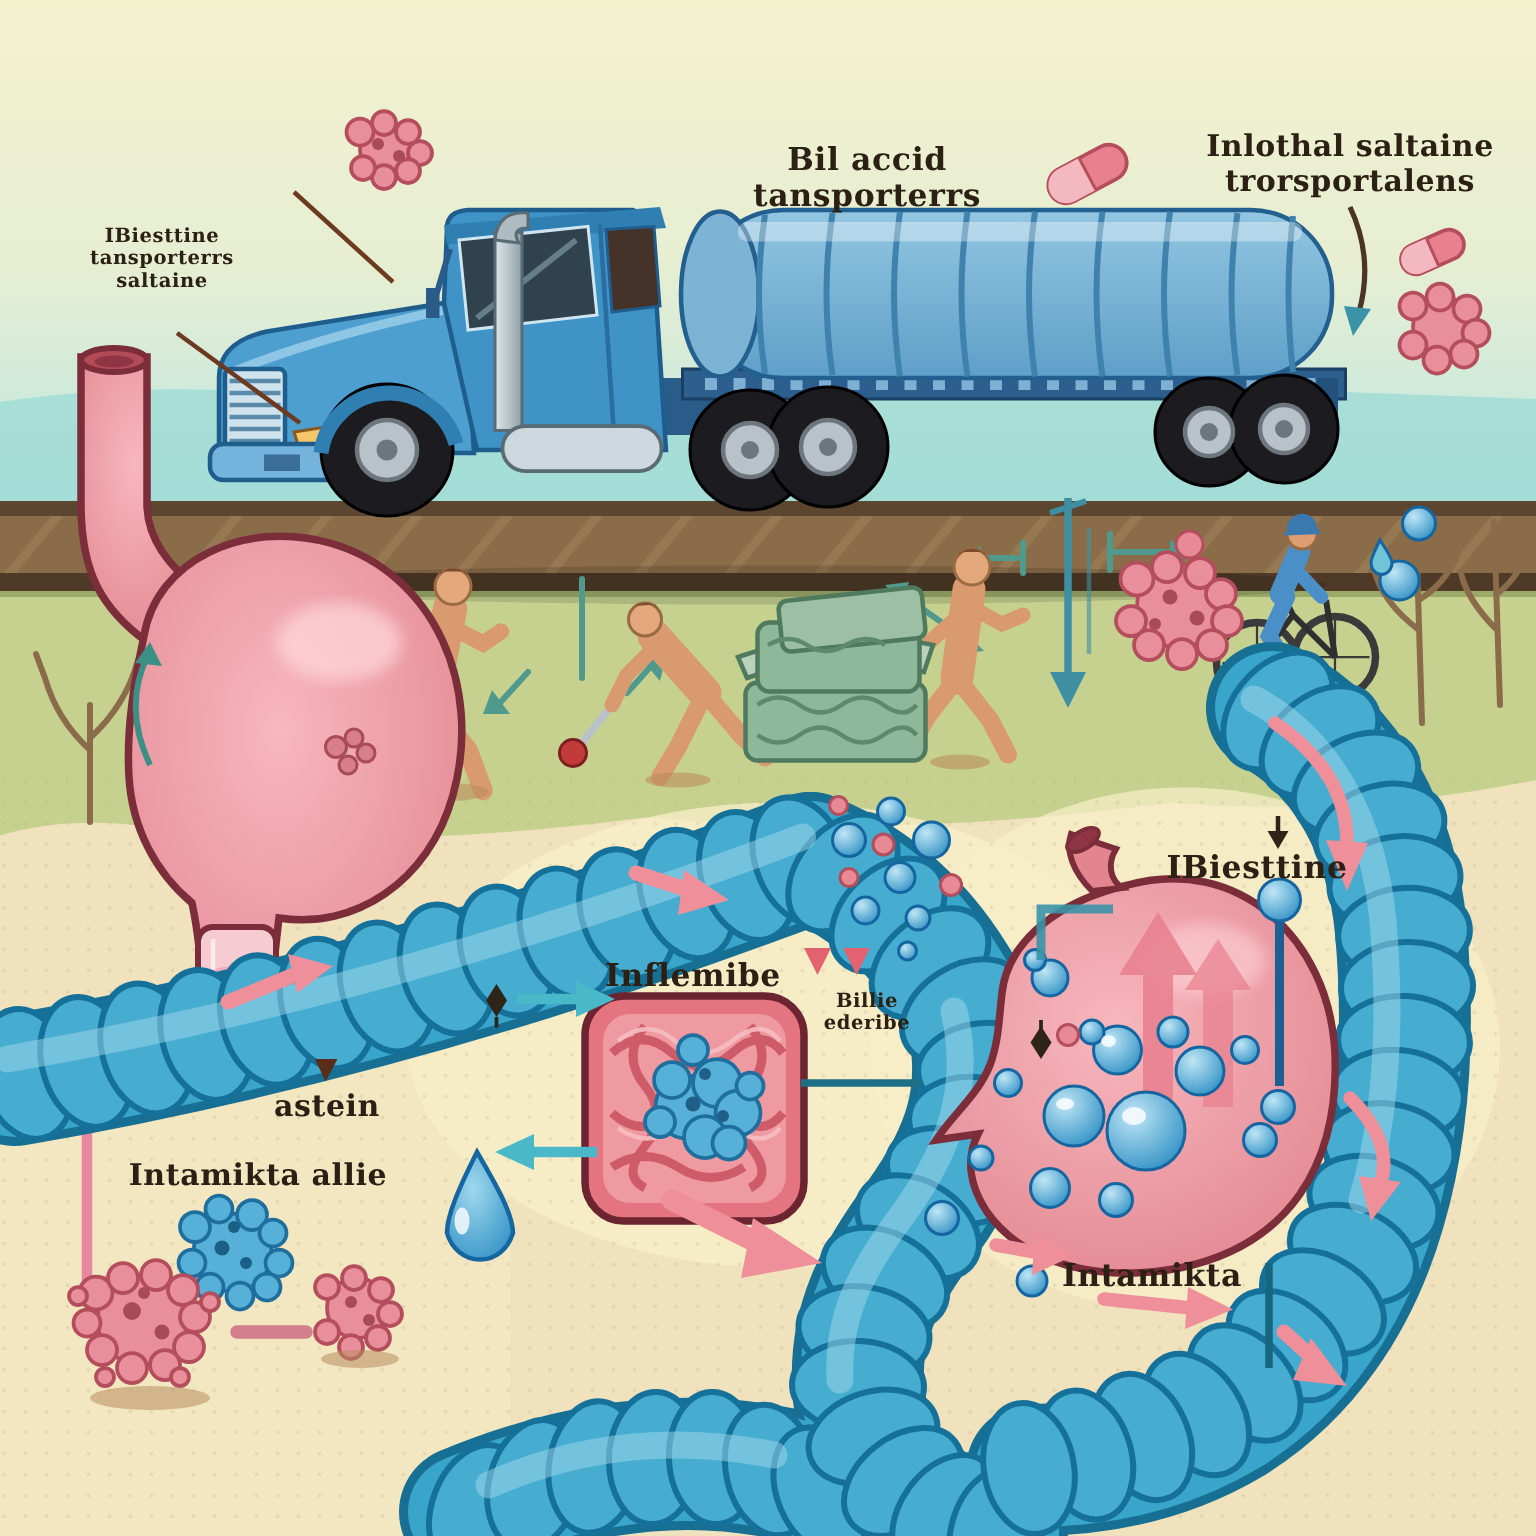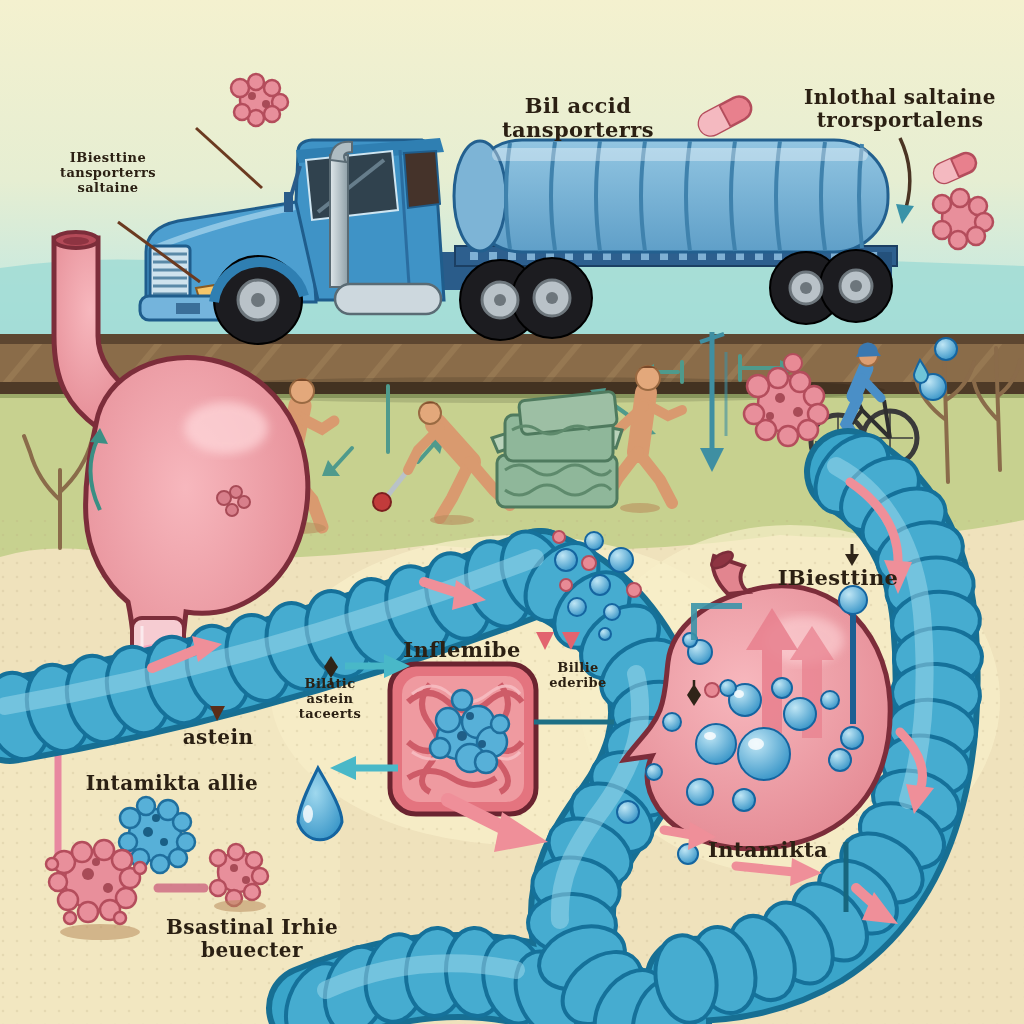--- a/index.html
+++ b/index.html
@@ -638,36 +638,27 @@
   <div class="lbl fs21" style="left:578px;top:94px">
     <div>Bil accid</div>
         <div>tansporterrs</div>
   </div>
   <div class="lbl fs21" style="left:838px;top:566px">
     <div>IBiesttine</div>
   </div>
   <div class="lbl fs21" style="left:462px;top:638px">
     <div>Inflemibe</div>
   </div>
-  <div class="lbl fs19" style="left:330px;top:676px">
-    <div>Bilatic</div>
-        <div>astein</div>
-        <div>taceerts</div>
-  </div>
   <div class="lbl fs19" style="left:578px;top:660px">
     <div>Billie</div>
         <div>ederibe</div>
   </div>
   <div class="lbl fs20" style="left:218px;top:726px">
     <div>astein</div>
   </div>
   <div class="lbl fs20" style="left:172px;top:772px">
     <div>Intamikta allie</div>
   </div>
-  <div class="lbl fs20" style="left:252px;top:916px">
-    <div>Bsastinal Irhie</div>
-        <div>beuecter</div>
-  </div>
   <div class="lbl fs21" style="left:768px;top:838px">
     <div>Intamikta</div>
   </div>
 </div>
 </div>
 
 </body></html>

